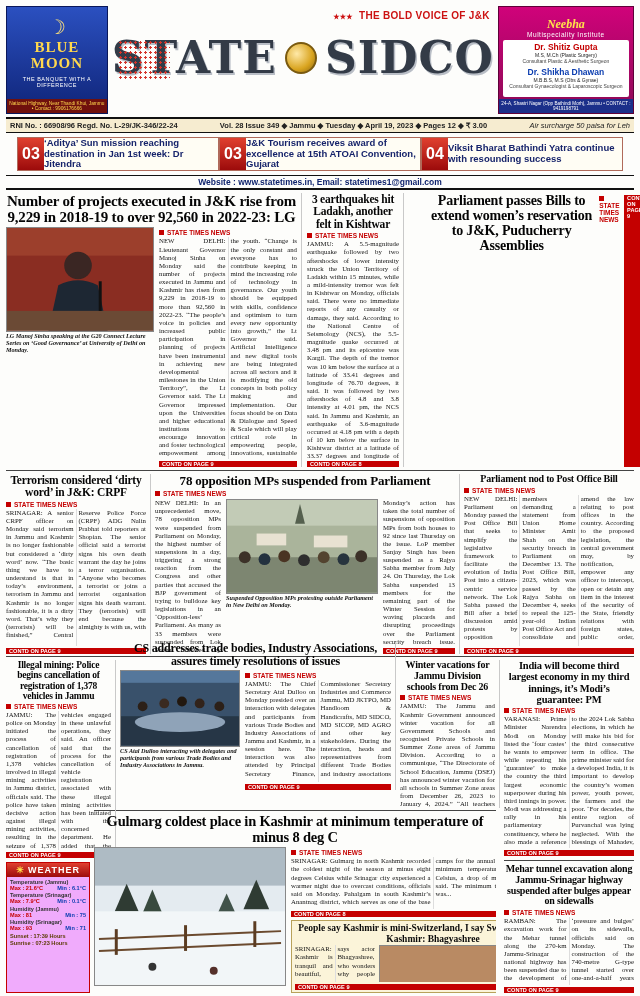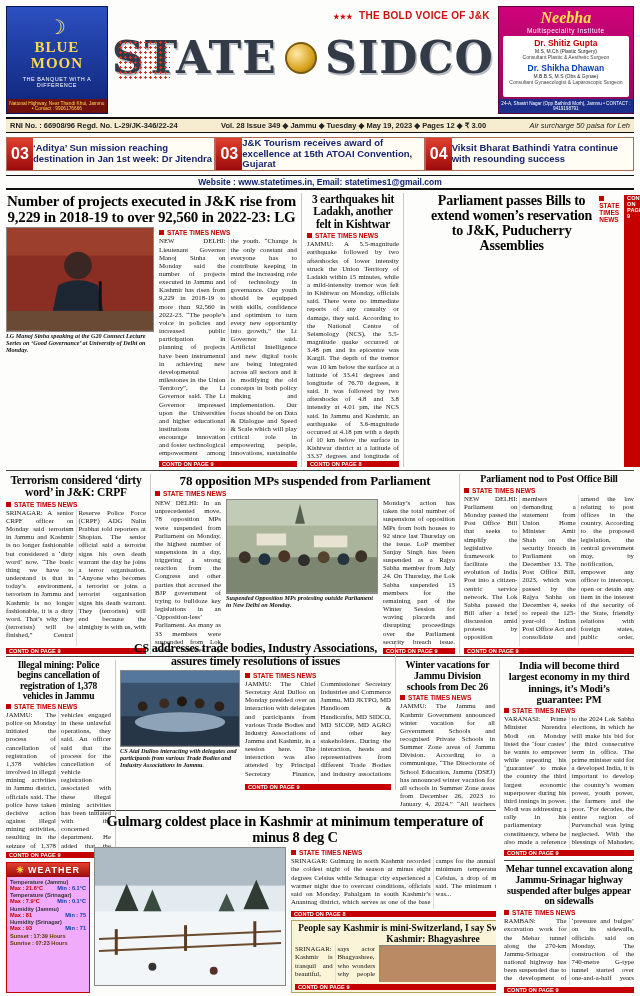--- a/index.html
+++ b/index.html
@@ -23,35 +23,35 @@
   .bold-voice{position:absolute;right:4px;top:4px;color:#cc1111;font-weight:bold;font-size:10px;
               font-family:"Liberation Sans",sans-serif;letter-spacing:.3px}
   .bold-voice .stars{color:#cc1111;font-size:7px;margin-right:3px}
   .title-row{display:flex;align-items:center;justify-content:center;gap:8px;margin-top:30px}
   .mast-word{font-family:"DejaVu Serif",serif;font-weight:bold;font-size:44px;line-height:1;color:#333b47;
              letter-spacing:1px;text-shadow:1.5px 1.5px 0 #b9bec6}
   .emblem{width:32px;height:32px;border-radius:50%;flex:0 0 32px;border:2px solid #7a5a10;
           background:radial-gradient(circle at 35% 35%,#ffe9a8,#d9a41f 60%,#8a6510)}
   .ad-nb{width:150px;background:linear-gradient(180deg,#d0027a,#8c0a56);border:1px solid #5e0038;
          display:flex;flex-direction:column;text-align:center}
-  .nb-name{color:#ffe24a;font-style:italic;font-weight:bold;font-size:16px;line-height:1;padding-top:3px}
+  .nb-name{color:#ffe24a;font-style:italic;font-weight:bold;font-size:12px;line-height:1;padding-top:11px}
   .nb-sub{color:#fff;font-size:6.5px;font-family:"Liberation Sans",sans-serif;letter-spacing:.5px;margin:1px 0 2px}
   .nb-panel{background:#fff;margin:0 4px;flex:1;padding:2px 1px;border-radius:2px}
   .nb-doc1{color:#c40000;font-weight:bold;font-size:8.5px;font-family:"Liberation Sans",sans-serif}
   .nb-doc2{color:#0b3db0;font-weight:bold;font-size:8.5px;font-family:"Liberation Sans",sans-serif;margin-top:3px}
   .nb-q{font-size:5px;color:#222;font-family:"Liberation Sans",sans-serif}
   .nb-r{font-size:5px;color:#444;font-family:"Liberation Sans",sans-serif}
   .nb-bottom{background:#1b2f8a;color:#fff;font-size:4.6px;padding:2px 1px;font-family:"Liberation Sans",sans-serif;margin-top:2px}
 
   
   .infobar{margin-top:3px;height:16px;background:#f6ecd0;border-top:2px solid #111;border-bottom:1px solid #111;
            display:flex;align-items:center;justify-content:space-between;padding:0 4px;
            font-family:"Liberation Sans",sans-serif;font-size:7.5px;font-weight:bold;color:#222}
   .infobar .sur{font-style:italic;font-weight:normal}
-  .teasers{display:flex;margin:4px 0}
+  .teasers{display:flex;margin:4px 11px}
   .teaser{flex:1;border:1px solid #b06a5a;background:#fffdf4;display:flex;align-items:stretch;height:34px}
   .tnum{width:26px;background:linear-gradient(180deg,#e0402f,#9c0b0b);color:#fff;font-weight:bold;font-size:16px;
         display:flex;align-items:center;justify-content:center;font-family:"Liberation Sans",sans-serif}
   .ttext{flex:1;display:flex;align-items:center;padding:2px 0;font-family:"Liberation Sans",sans-serif;
          font-weight:bold;color:#17246b;font-size:9.5px;line-height:1.12}
   .webbar{border-top:1px solid #111;border-bottom:2px solid #111;text-align:center;
           font-family:"Liberation Sans",sans-serif;font-weight:bold;font-size:8.5px;color:#10246e;padding:1px 0}
 
   
   .main{position:relative;height:800px;margin-top:3px}
@@ -169,21 +169,21 @@
         <div class="nb-doc2">Dr. Shikha Dhawan</div>
         <div class="nb-q">M.B.B.S, M.S (Obs &amp; Gynae)</div>
         <div class="nb-r">Consultant Gynaecologist &amp; Laparoscopic Surgeon</div>
       </div>
       <div class="nb-bottom">24-A, Shastri Nagar (Opp Bathindi Morh), Jammu  •  CONTACT : 9419198791</div>
     </div>
   </div>
 
   <div class="infobar">
     <span>RNI No. : 66908/96   Regd. No. L-29/JK-346/22-24</span>
-    <span>Vol. 28  Issue 349 ◆ Jammu ◆ Tuesday ◆ May 19, 2023 ◆ Pages 12 ◆ ₹ 3.00</span>
+    <span>Vol. 28  Issue 349 ◆ Jammu ◆ Tuesday ◆ April 19, 2023 ◆ Pages 12 ◆ ₹ 3.00</span>
     <span class="sur">Air surcharge 50 paisa for Leh</span>
   </div>
 
   <div class="teasers">
     <div class="teaser">
       <div class="tnum">03</div>
       <div class="ttext">‘Aditya’ Sun mission reaching destination in Jan 1st week: Dr Jitendra</div>
     </div>
     <div class="teaser">
       <div class="tnum">03</div>

